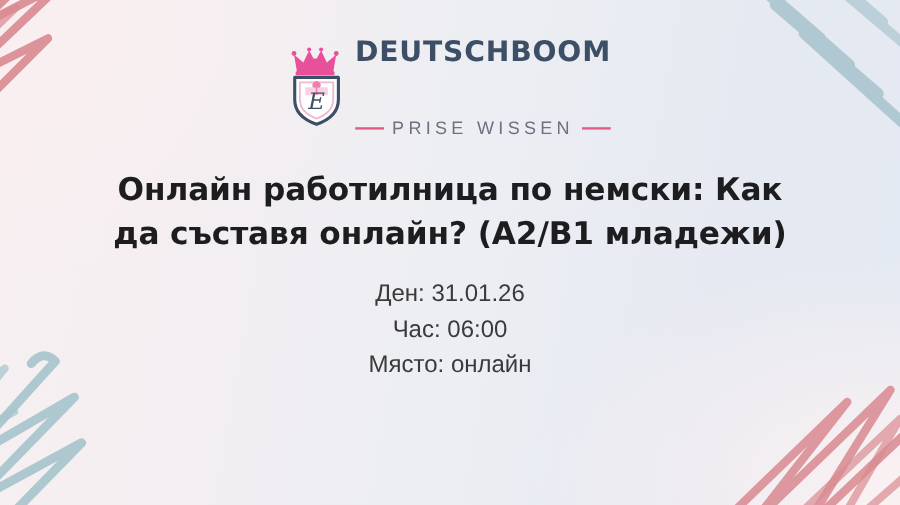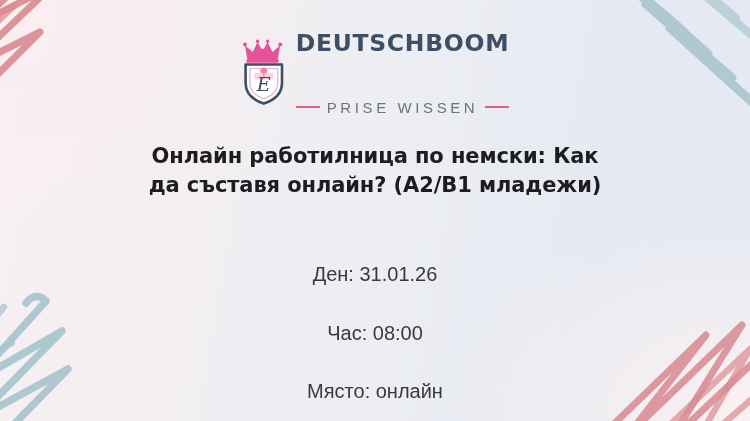--- a/index.html
+++ b/index.html
@@ -92,40 +92,40 @@
 
   
   #headline {
     position: absolute;
     top: 142px;
     left: 60px;
     right: 60px;
     text-align: center;
     font-family: "DejaVu Sans", sans-serif;
     font-weight: bold;
-    font-size: 21px;
+    font-size: 26px;
     line-height: 1.38;
     letter-spacing: -0.1px;
     color: #1d1d1f;
   }
   #headline .line { display: block; }
 
   
   #details {
     position: absolute;
     top: 231px;
     left: 60px;
     right: 60px;
     text-align: center;
     font-family: "Liberation Sans", sans-serif;
     font-size: 20px;
     line-height: 1.48;
     color: #3a3a3c;
   }
-  #details .detail-line { display: block; margin-top: 29px; }
+  #details .detail-line { display: block; }
 </style>
 </head>
 <body>
 
 <div id="slide">
 
   <div class="scribble" id="scribble-top-left">
     <svg width="230" height="180" viewBox="0 0 230 180" fill="none">
       <path d="M8 150 L92 66 L16 104 L104 20 L30 58 L118 -26" stroke="#d98b92" stroke-width="7" stroke-linecap="round" stroke-linejoin="round" opacity="0.92"></path>
       <path d="M-16 120 L66 40 L-6 76 L78 -6" stroke="#d98b92" stroke-width="6" stroke-linecap="round" stroke-linejoin="round" opacity="0.72"></path>
@@ -192,17 +192,17 @@
     </div>
   </div>
 
   <div id="headline">
     <span class="line">Онлайн работилница по немски: Как</span>
     <span class="line">да съставя онлайн? (A2/B1 младежи)</span>
   </div>
 
   <div id="details">
     <span class="detail-line">Ден: 31.01.26</span>
-    <span class="detail-line">Час: 08:00</span>
+    <span class="detail-line">Час: 06:00</span>
     <span class="detail-line">Място: онлайн</span>
   </div>
 
 </div>
 
 </body></html>

